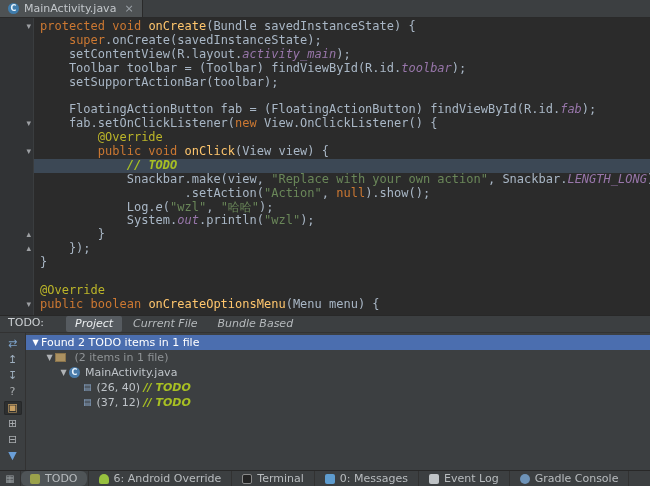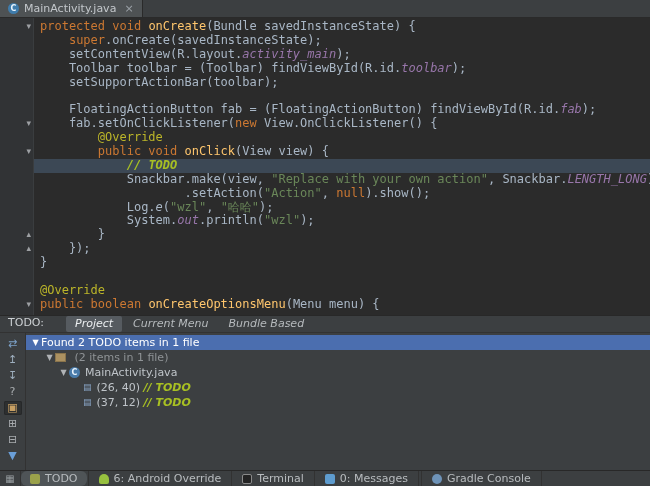--- a/index.html
+++ b/index.html
@@ -129,21 +129,21 @@
         </div>
       </div>
     <div class="code" id="code"><div class="cl"><span class="c-k">protected void </span><span class="c-m">onCreate</span><span class="c-p">(Bundle savedInstanceState) {</span></div><div class="cl"><span class="c-p">    </span><span class="c-k">super</span><span class="c-p">.onCreate(savedInstanceState);</span></div><div class="cl"><span class="c-p">    setContentView(R.layout.</span><span class="c-f">activity_main</span><span class="c-p">);</span></div><div class="cl"><span class="c-p">    Toolbar toolbar = (Toolbar) findViewById(R.id.</span><span class="c-f">toolbar</span><span class="c-p">);</span></div><div class="cl"><span class="c-p">    setSupportActionBar(toolbar);</span></div><div class="cl">&nbsp;</div><div class="cl"><span class="c-p">    FloatingActionButton fab = (FloatingActionButton) findViewById(R.id.</span><span class="c-f">fab</span><span class="c-p">);</span></div><div class="cl"><span class="c-p">    fab.setOnClickListener(</span><span class="c-k">new</span><span class="c-p"> View.OnClickListener() {</span></div><div class="cl"><span class="c-p">        </span><span class="c-a">@Override</span></div><div class="cl"><span class="c-p">        </span><span class="c-k">public void </span><span class="c-m">onClick</span><span class="c-p">(View view) {</span></div><div class="cl hl"><span class="c-p">            </span><span class="c-t">// TODO</span></div><div class="cl"><span class="c-p">            Snackbar.make(view, </span><span class="c-s">"Replace with your own action"</span><span class="c-p">, Snackbar.</span><span class="c-f">LENGTH_LONG</span><span class="c-p">)</span></div><div class="cl"><span class="c-p">                    .setAction(</span><span class="c-s">"Action"</span><span class="c-p">, </span><span class="c-k">null</span><span class="c-p">).show();</span></div><div class="cl"><span class="c-p">            Log.</span><span class="c-i">e</span><span class="c-p">(</span><span class="c-s">"wzl"</span><span class="c-p">, </span><span class="c-s">"哈哈"</span><span class="c-p">);</span></div><div class="cl"><span class="c-p">            System.</span><span class="c-f">out</span><span class="c-p">.println(</span><span class="c-s">"wzl"</span><span class="c-p">);</span></div><div class="cl"><span class="c-p">        }</span></div><div class="cl"><span class="c-p">    });</span></div><div class="cl"><span class="c-p">}</span></div><div class="cl">&nbsp;</div><div class="cl"><span class="c-a">@Override</span></div><div class="cl"><span class="c-k">public boolean </span><span class="c-m">onCreateOptionsMenu</span><span class="c-p">(Menu menu) {</span></div></div>
   </div>
 
   <div class="todo-panel">
     <div class="todo-header">
       <span class="todo-title">TODO:</span>
       <div id="todo-tabs" style="display:flex;gap:2px;">
           <div class="todo-tab sel">Project</div>
-          <div class="todo-tab">Current Menu</div>
+          <div class="todo-tab">Current File</div>
           <div class="todo-tab">Bundle Based</div>
         </div>
     </div>
     <div class="todo-body">
       <div class="todo-toolbar" id="todo-toolbar">
           <div class="tbi" style="color: rgb(124, 161, 200);">⇄</div>
           <div class="tbi" style="color: rgb(159, 176, 192);">↥</div>
           <div class="tbi" style="color: rgb(159, 176, 192);">↧</div>
           <div class="tbi" style="color: rgb(169, 173, 176);">?</div>
           <div class="tbi pressed" style="color: rgb(200, 160, 99);">▣</div>
@@ -177,20 +177,24 @@
         <div class="sb-item">
           <span class="sbi sbi-terminal"></span>
           <span>Terminal</span>
         </div>
         <div class="sb-sep"></div>
         <div class="sb-item">
           <span class="sbi sbi-messages"></span>
           <span>0: Messages</span>
         </div>
         <div class="sb-sep"></div>
+        <div class="sb-item">
+          <span class="sbi sbi-event-log"></span>
+          <span>Event Log</span>
+        </div>
         <div class="sb-sep"></div>
         <div class="sb-item">
           <span class="sbi sbi-gradle"></span>
           <span>Gradle Console</span>
         </div>
         <div class="sb-sep"></div>
       </div>
   </div>
 
 </div>

